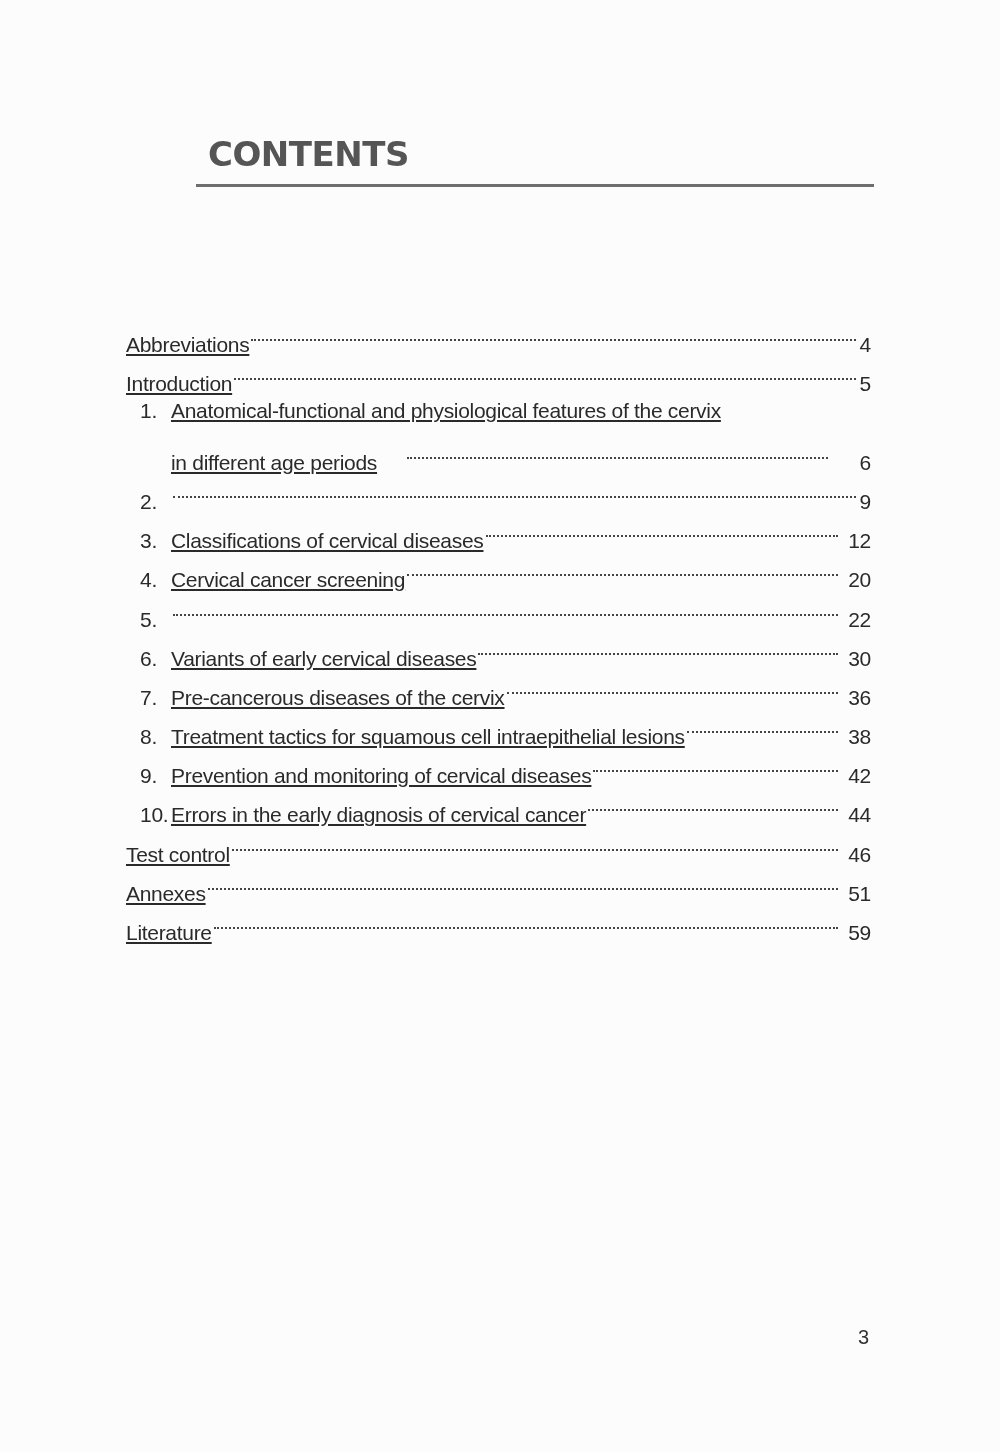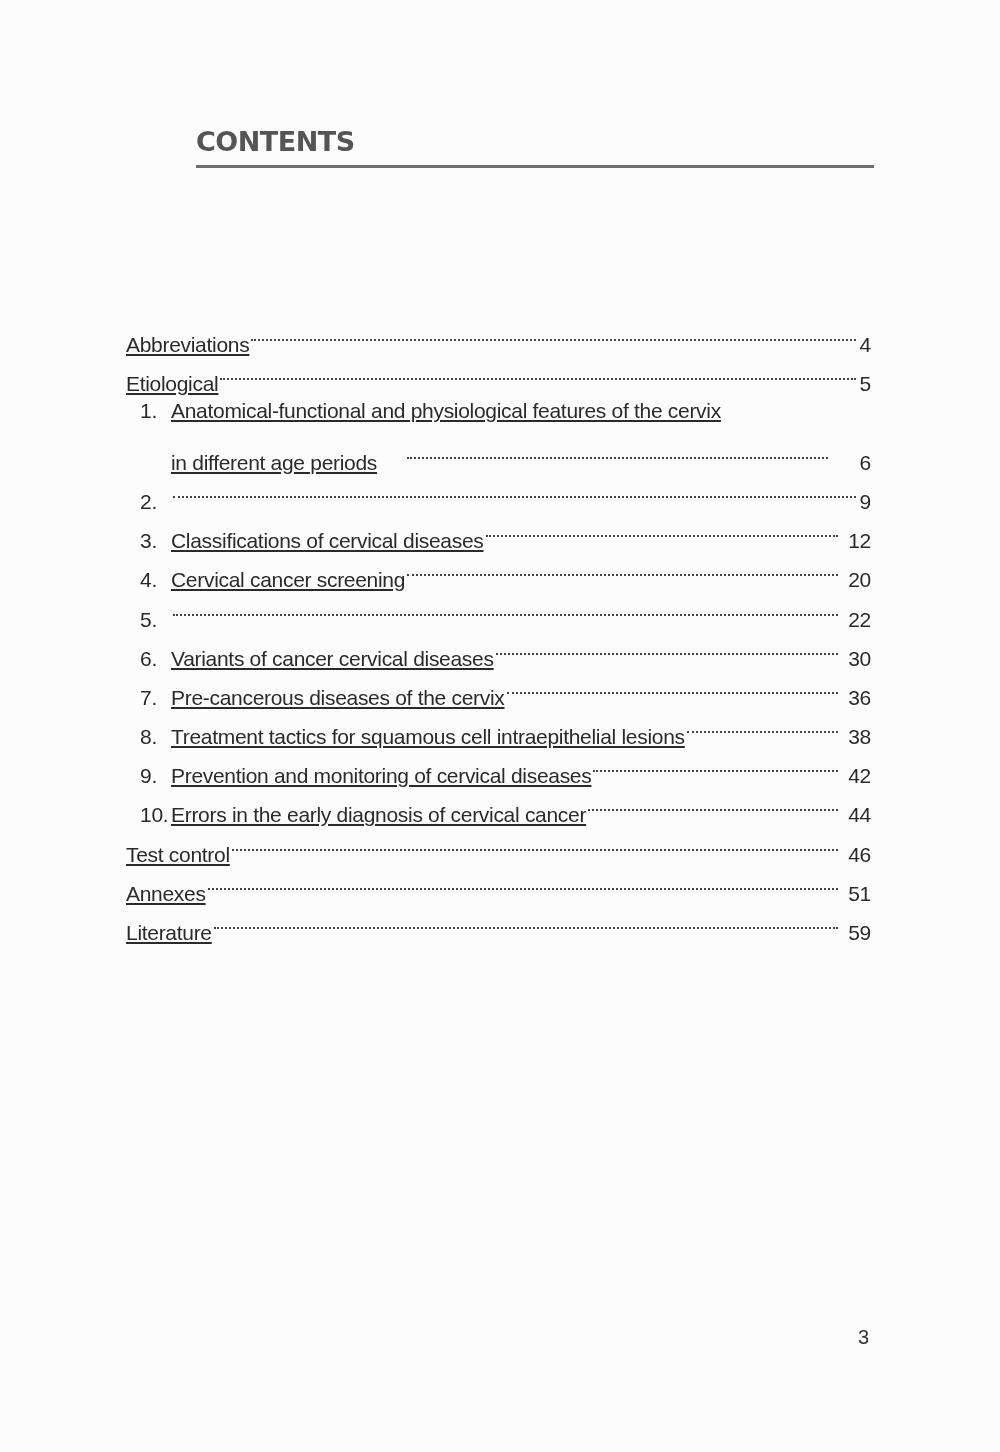--- a/index.html
+++ b/index.html
@@ -14,25 +14,25 @@
   }
   .heading-wrap {
     position: absolute;
     left: 196px;
     top: 124px;
     width: 678px;
   }
   .heading {
     font-family: "DejaVu Sans", "Liberation Sans", sans-serif;
     font-weight: bold;
-    font-size: 27px;
+    font-size: 34px;
     color: #555555;
     letter-spacing: -0.5px;
     line-height: 36px;
-    margin: 0;
+    margin: 12px;
   }
   .heading-rule {
     margin-top: 5px;
     height: 3px;
     background: #6e6e6e;
     width: 678px;
   }
   .toc {
     position: absolute;
     left: 126px;
@@ -96,21 +96,21 @@
 
 <div class="toc">
 
   <div class="row">
     <span class="title">Abbreviations</span>
     <span class="dots"></span>
     <span class="page one">4</span>
   </div>
 
   <div class="row">
-    <span class="title">Etiological</span>
+    <span class="title">Introduction</span>
     <span class="dots"></span>
     <span class="page one">5</span>
   </div>
 
   <div class="row">
     <span class="num"><span class="num-inner">1.</span></span>
     <span class="title">Anatomical-functional and physiological features of the cervix</span>
   </div>
   <div class="row continuation">
     <span class="title">in different age periods</span>
@@ -139,21 +139,21 @@
   </div>
 
   <div class="row">
     <span class="num"><span class="num-inner">5.</span></span>
     <span class="dots"></span>
     <span class="page">22</span>
   </div>
 
   <div class="row">
     <span class="num"><span class="num-inner">6.</span></span>
-    <span class="title">Variants of cancer cervical diseases</span>
+    <span class="title">Variants of early cervical diseases</span>
     <span class="dots"></span>
     <span class="page">30</span>
   </div>
 
   <div class="row">
     <span class="num"><span class="num-inner">7.</span></span>
     <span class="title">Pre-cancerous diseases of the cervix</span>
     <span class="dots"></span>
     <span class="page">36</span>
   </div>

